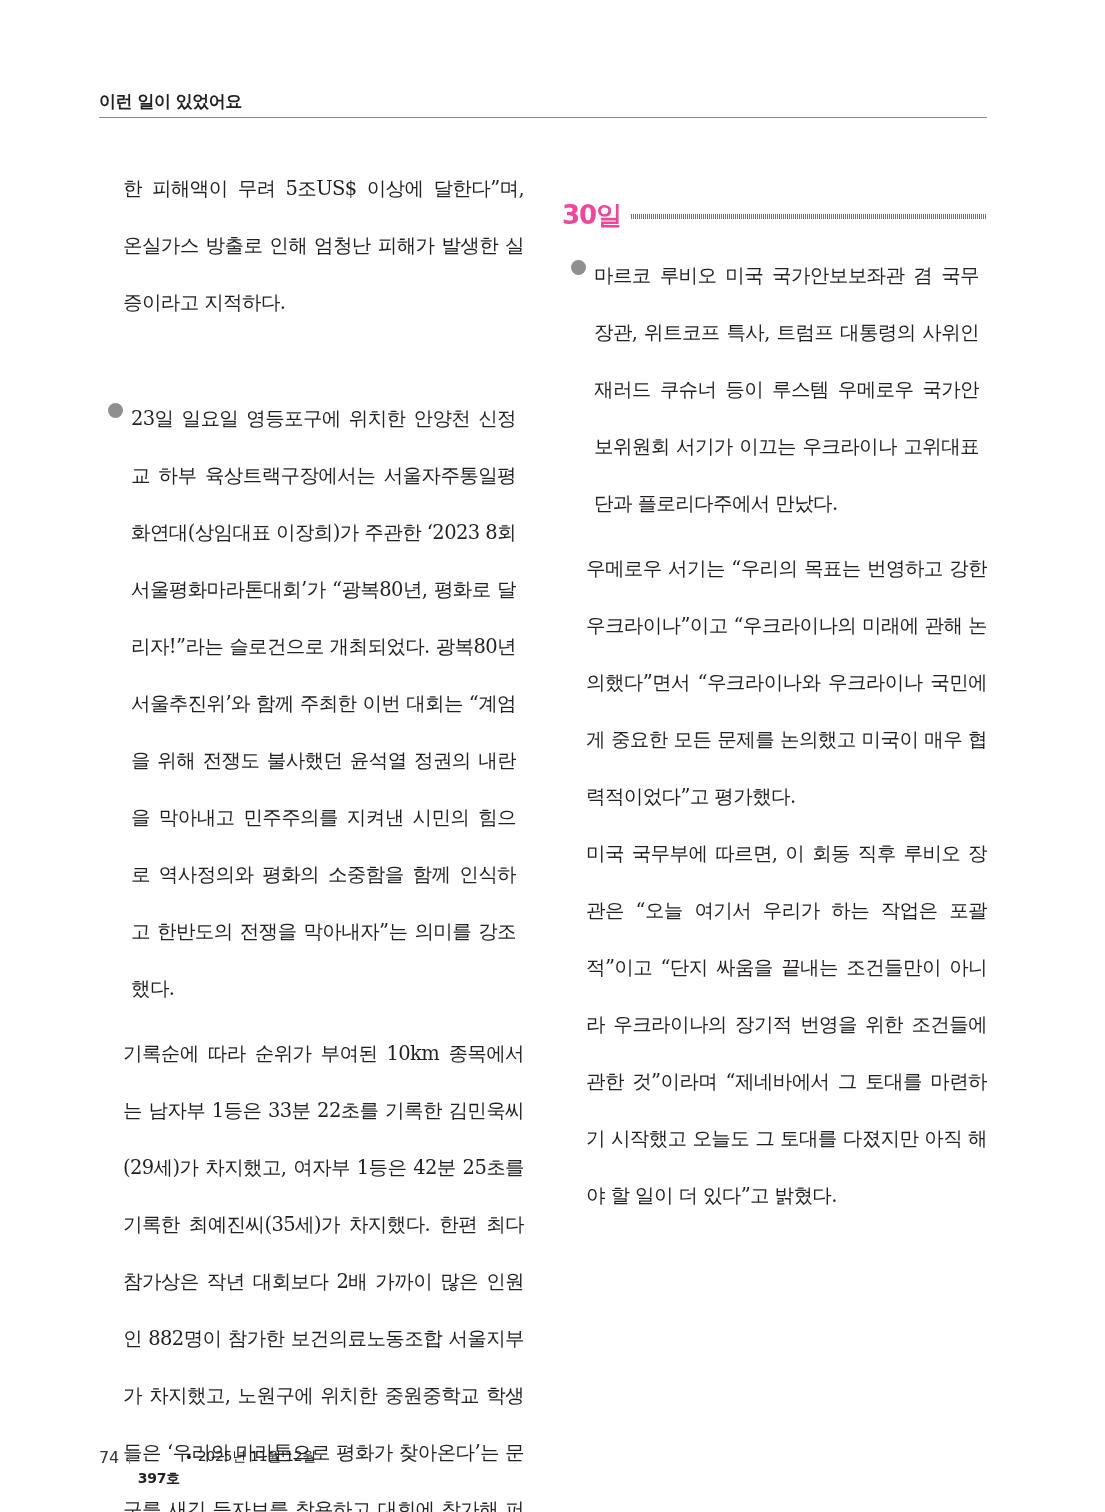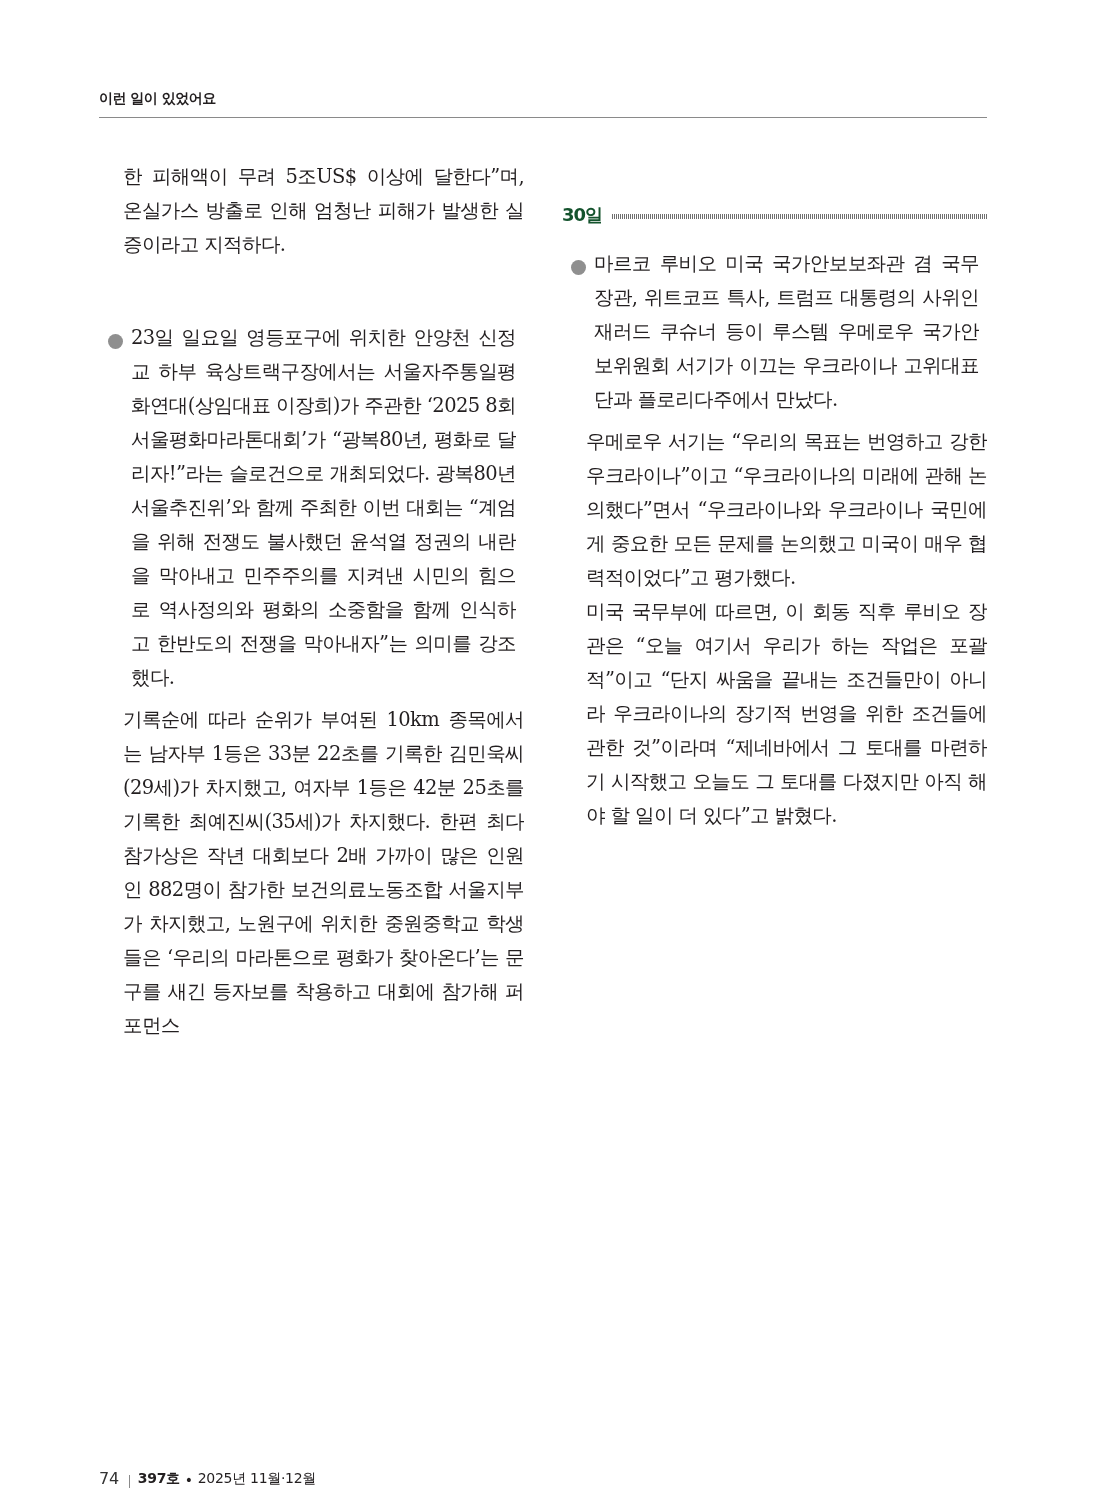--- a/index.html
+++ b/index.html
@@ -20,38 +20,38 @@
       left: 99px;
       top: 88px;
       width: 888px;
       height: 30px;
       border-bottom: 1.5px solid #8a8a8a;
       box-sizing: border-box;
     }
     .running-head span {
       font-family: "DejaVu Sans", "Liberation Sans", sans-serif;
       font-weight: bold;
-      font-size: 14px;
+      font-size: 17px;
       color: #231f20;
       letter-spacing: -0.5px;
       position: absolute;
       left: 0;
       top: 2px;
     }
     .column {
       position: absolute;
       top: 160px;
       width: 425px;
     }
     .col-left { left: 99px; }
     .col-right { left: 562px; }
 
     .para {
       font-size: 19.5px;
-      line-height: 34px;
+      line-height: 57px;
       letter-spacing: -0.6px;
       text-align: justify;
       text-align-last: left;
       margin: 0;
     }
     .para.indent {
       padding-left: 24px;
     }
     .bullet-item {
       position: relative;
@@ -69,41 +69,41 @@
     }
     .day-heading {
       display: flex;
       align-items: center;
       height: 40px;
       margin: 0;
     }
     .day-heading .day-label {
       font-family: "DejaVu Sans", "Liberation Sans", sans-serif;
       font-weight: bold;
-      font-size: 18px;
+      font-size: 26px;
       letter-spacing: -1px;
-      color: #14532d;
+      color: #ec4899;
       white-space: nowrap;
     }
     .day-heading .day-rule {
       flex: 1;
       margin-left: 10px;
       height: 5px;
       background: repeating-linear-gradient(90deg, #6f6f6f 0px, #6f6f6f 1px, #ffffff 1px, #ffffff 2px);
       margin-top: 2px;
     }
     .footer {
       position: absolute;
       left: 99px;
       top: 1426px;
       font-family: "DejaVu Sans", "Liberation Sans", sans-serif;
       font-size: 14px;
       color: #231f20;
       display: flex;
-      align-items: flex-end;
+      align-items: center;
       letter-spacing: -0.3px;
     }
     .footer .page-num {
       font-size: 16px;
       color: #333;
       margin-right: 10px;
     }
     .footer .sep {
       display: inline-block;
       width: 1px;
@@ -125,21 +125,21 @@
   <p class="para indent">한 피해액이 무려 5조US$ 이상에 달한다”며, 온실가스 방출로 인해 엄청난 피해가 발생한 실증이라고 지적하다.</p>
 
   <div style="height: 43px;"></div>
 
 
   <div style="height: 8px;"></div>
 
 
   <div class="bullet-item">
     <span class="bullet-dot"></span>
-    <p class="para">23일 일요일 영등포구에 위치한 안양천 신정교 하부 육상트랙구장에서는 서울자주통일평화연대(상임대표 이장희)가 주관한 ‘2025 8회 서울평화마라톤대회’가 “광복80년, 평화로 달리자!”라는 슬로건으로 개최되었다. 광복80년 서울추진위’와 함께 주최한 이번 대회는 “계엄을 위해 전쟁도 불사했던 윤석열 정권의 내란을 막아내고 민주주의를 지켜낸 시민의 힘으로 역사정의와 평화의 소중함을 함께 인식하고 한반도의 전쟁을 막아내자”는 의미를 강조했다.</p>
+    <p class="para">23일 일요일 영등포구에 위치한 안양천 신정교 하부 육상트랙구장에서는 서울자주통일평화연대(상임대표 이장희)가 주관한 ‘2023 8회 서울평화마라톤대회’가 “광복80년, 평화로 달리자!”라는 슬로건으로 개최되었다. 광복80년 서울추진위’와 함께 주최한 이번 대회는 “계엄을 위해 전쟁도 불사했던 윤석열 정권의 내란을 막아내고 민주주의를 지켜낸 시민의 힘으로 역사정의와 평화의 소중함을 함께 인식하고 한반도의 전쟁을 막아내자”는 의미를 강조했다.</p>
   </div>
   <p class="para indent">기록순에 따라 순위가 부여된 10km 종목에서는 남자부 1등은 33분 22초를 기록한 김민욱씨(29세)가 차지했고, 여자부 1등은 42분 25초를 기록한 최예진씨(35세)가 차지했다. 한편 최다참가상은 작년 대회보다 2배 가까이 많은 인원인 882명이 참가한 보건의료노동조합 서울지부가 차지했고, 노원구에 위치한 중원중학교 학생들은 ‘우리의 마라톤으로 평화가 찾아온다’는 문구를 새긴 등자보를 착용하고 대회에 참가해 퍼포먼스</p>
 </div>
 
 <div class="column col-right">
 
   <div style="height: 35px;"></div>
 
   <div class="day-heading">
     <span class="day-label">30일</span>

